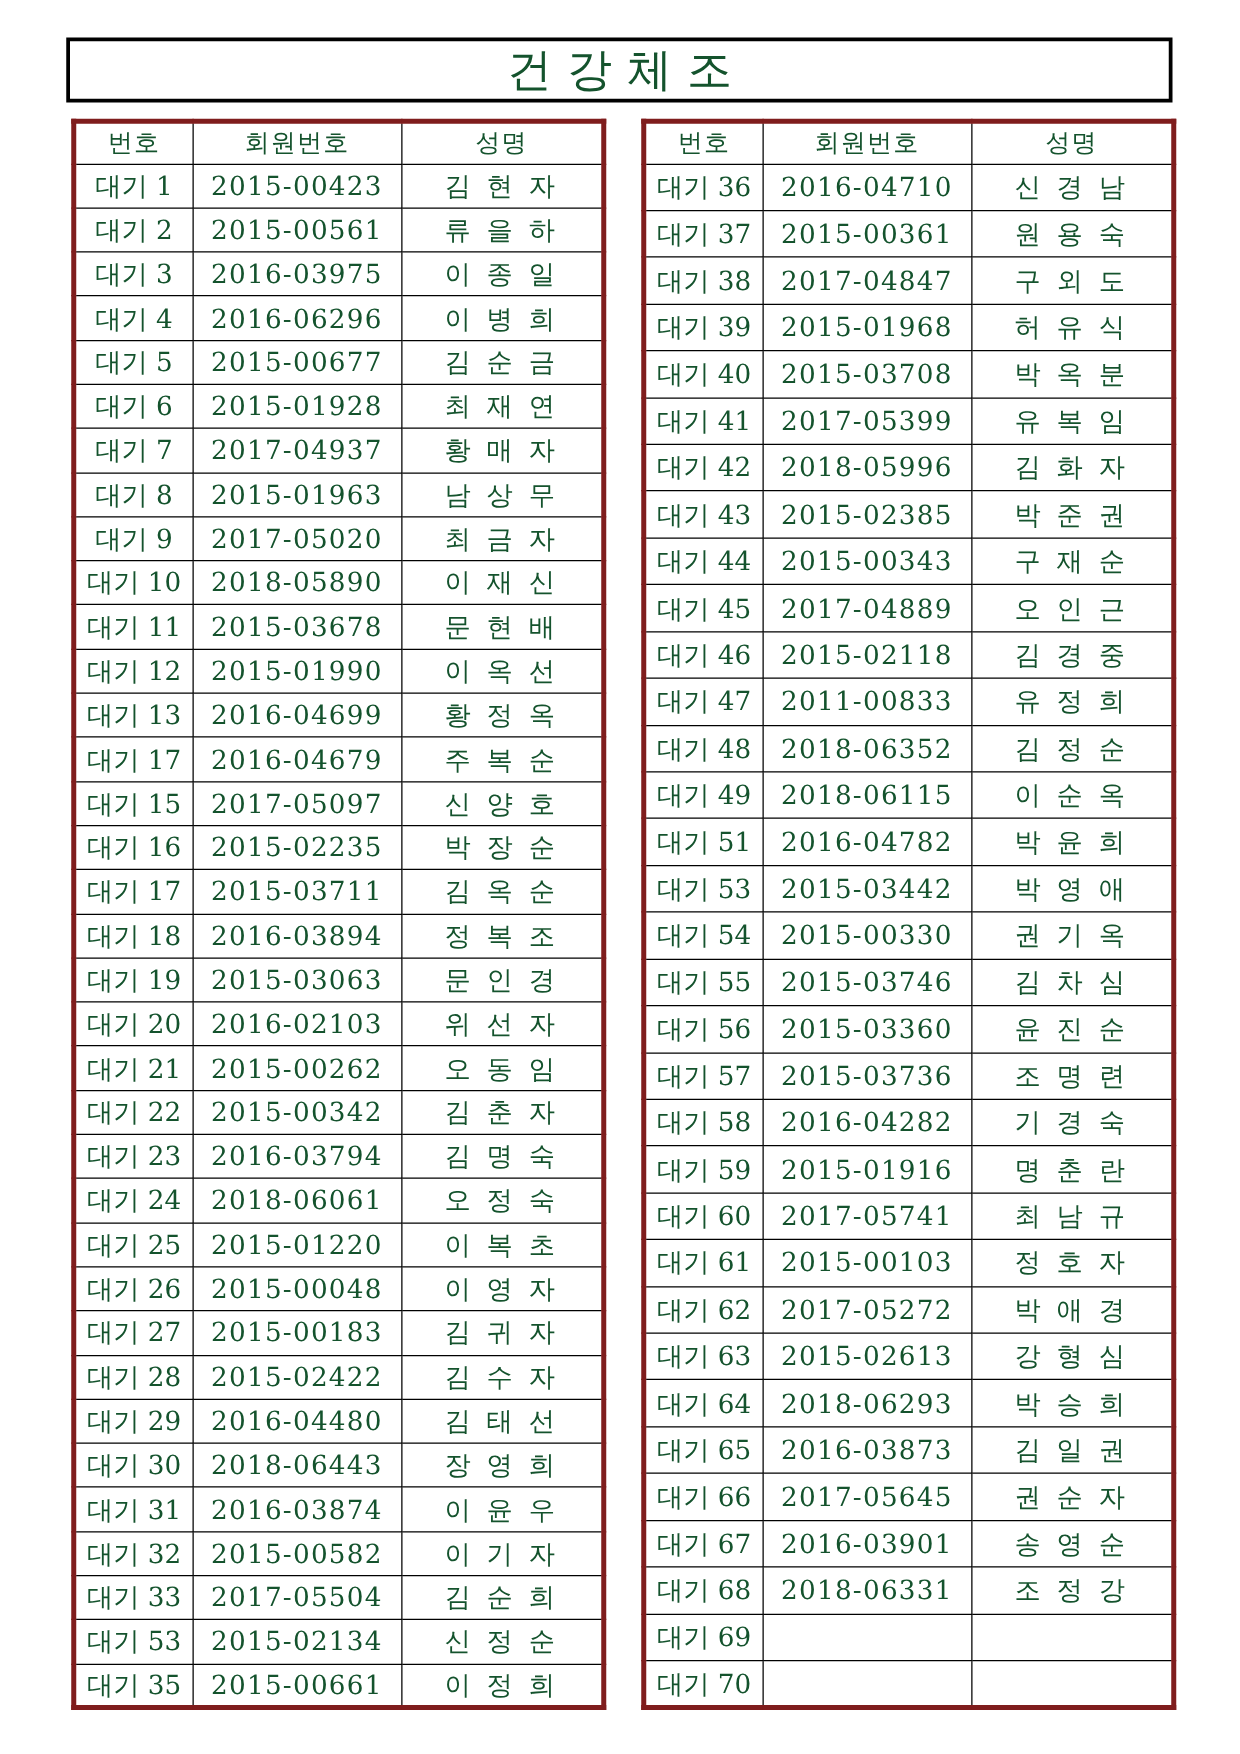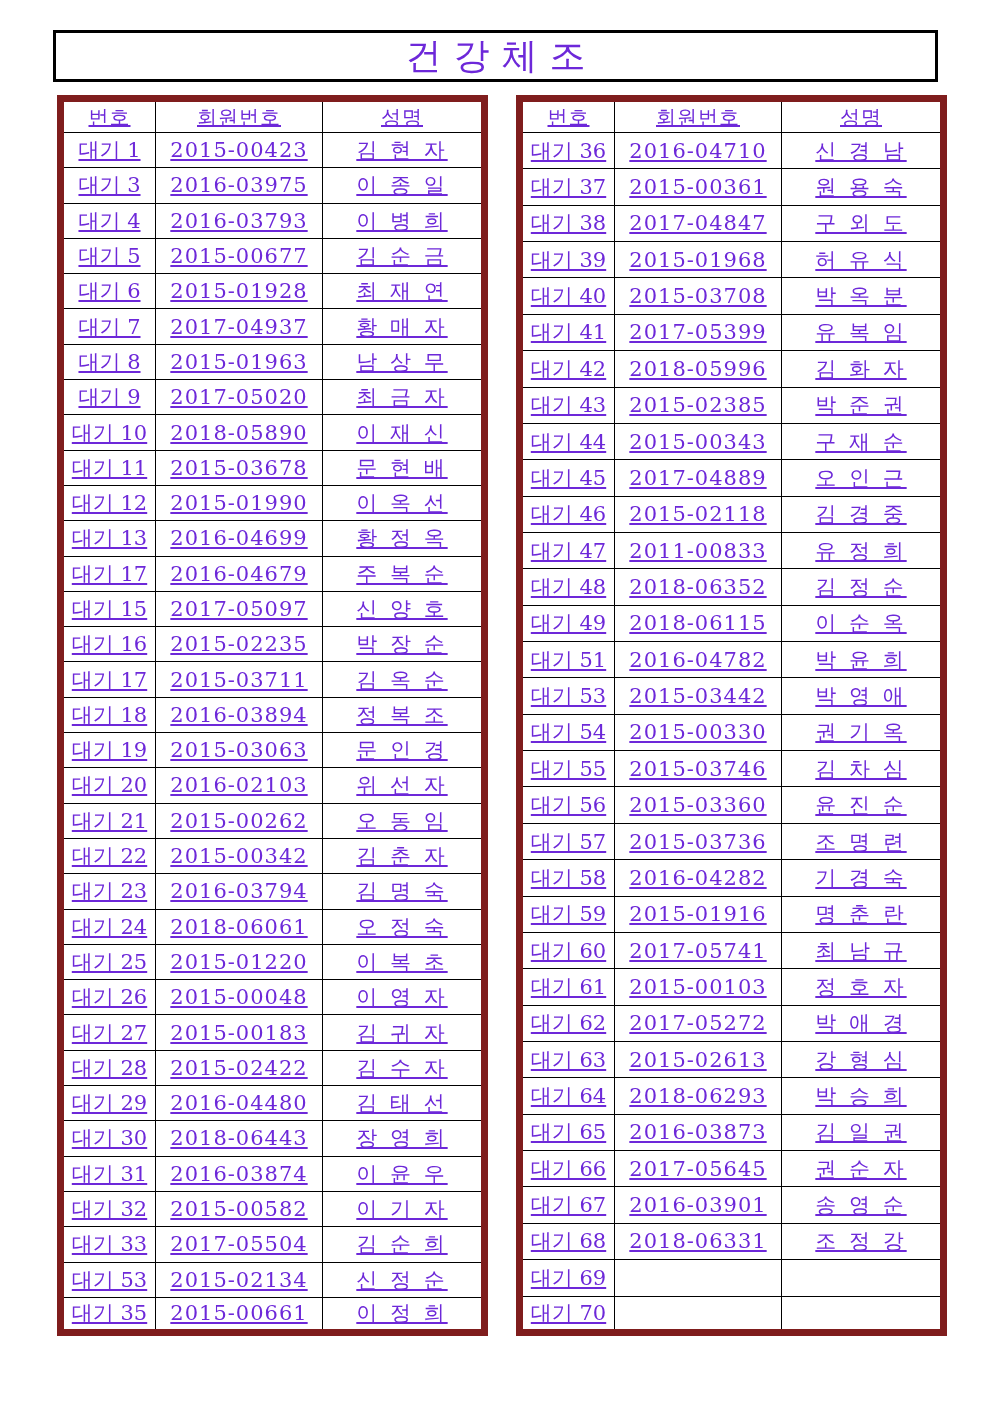--- a/index.html
+++ b/index.html
@@ -5,21 +5,21 @@
   html, body {
     margin: 0;
     padding: 0;
     background: #ffffff;
   }
   .page {
     position: relative;
     width: 992px;
     height: 1403px;
     background: #ffffff;
-    color: #6d28d9;
+    color: #14532d;
     font-family: "DejaVu Serif", "Liberation Serif", serif;
   }
   .title-box {
     position: absolute;
     left: 53px;
     top: 30px;
     width: 879px;
     height: 46px;
     border: 3px solid #000000;
     display: flex;
@@ -36,22 +36,21 @@
     position: absolute;
     left: 0;
     top: 95px;
     width: 992px;
     display: flex;
   }
   table.roster {
     border-collapse: collapse;
     table-layout: fixed;
     width: 424px;
-    border: 7px solid #7f1d1d;
-    text-decoration: underline;
+    border: 4px solid #7f1d1d;
   }
   table.roster-left  { margin-left: 57px; }
   table.roster-right { margin-left: 28px; }
   table.roster th, table.roster td {
     border: 1px solid #000000;
     padding: 0;
     text-align: center;
     vertical-align: middle;
     overflow: hidden;
     white-space: nowrap;
@@ -96,27 +95,32 @@
           <th data-name="col-header-name">성명</th>
         </tr>
       </thead>
       <tbody>
           <tr data-name="table-row">
             <td data-name="row-no">대기 1</td>
             <td data-name="member-id">2015-00423</td>
             <td data-name="member-name">김 현 자</td>
           </tr>
           <tr data-name="table-row">
+            <td data-name="row-no">대기 2</td>
+            <td data-name="member-id">2015-00561</td>
+            <td data-name="member-name">류 을 하</td>
+          </tr>
+          <tr data-name="table-row">
             <td data-name="row-no">대기 3</td>
             <td data-name="member-id">2016-03975</td>
             <td data-name="member-name">이 종 일</td>
           </tr>
           <tr data-name="table-row">
             <td data-name="row-no">대기 4</td>
-            <td data-name="member-id">2016-03793</td>
+            <td data-name="member-id">2016-06296</td>
             <td data-name="member-name">이 병 희</td>
           </tr>
           <tr data-name="table-row">
             <td data-name="row-no">대기 5</td>
             <td data-name="member-id">2015-00677</td>
             <td data-name="member-name">김 순 금</td>
           </tr>
           <tr data-name="table-row">
             <td data-name="row-no">대기 6</td>
             <td data-name="member-id">2015-01928</td>

